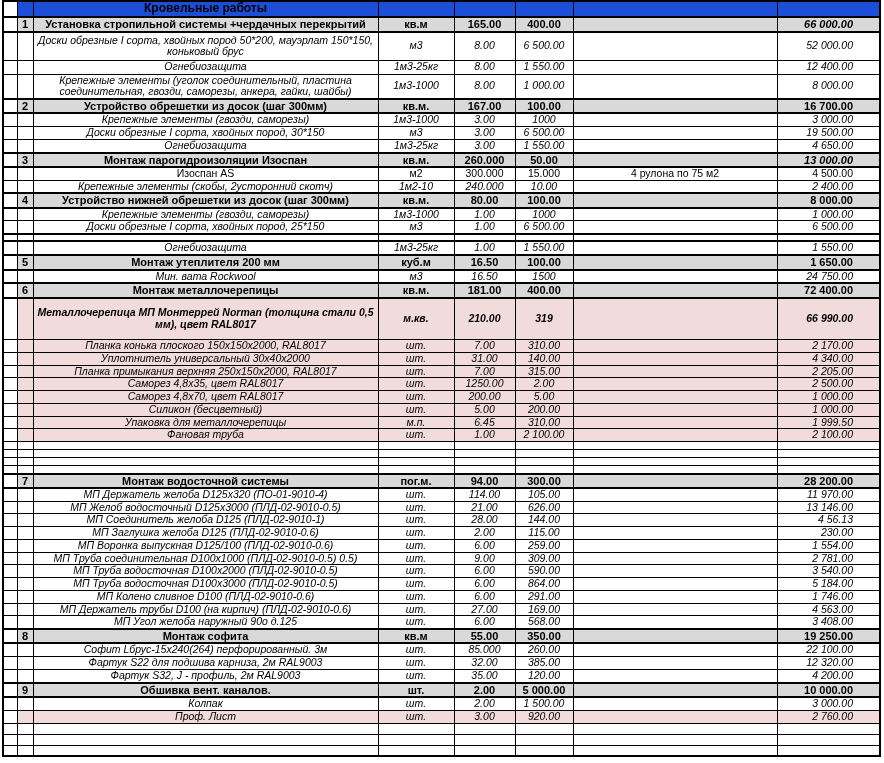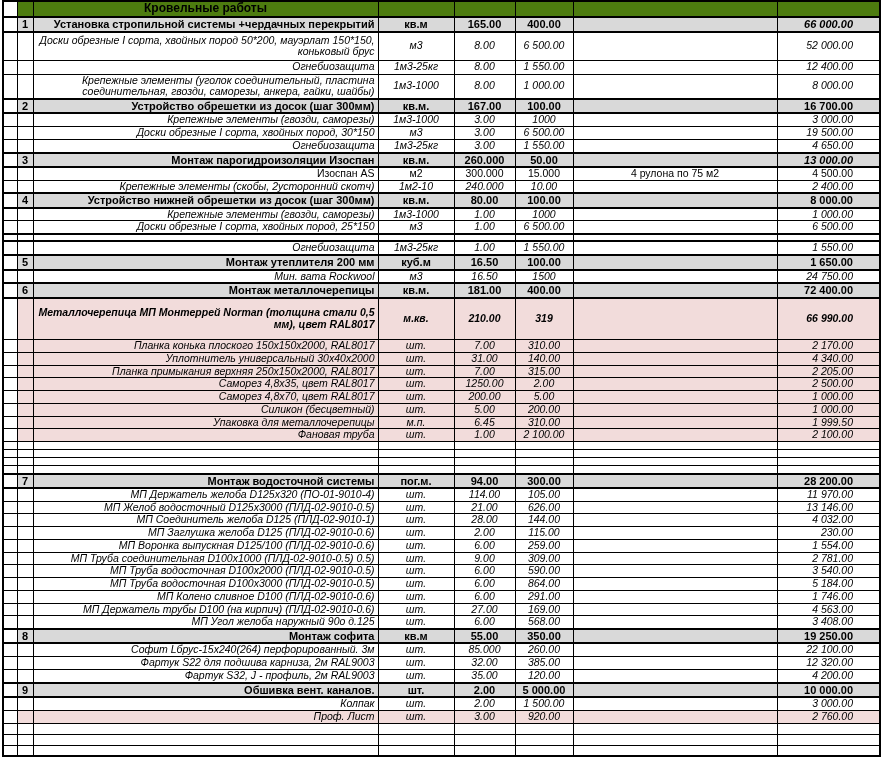--- a/index.html
+++ b/index.html
@@ -25,29 +25,29 @@
     border: 1px solid #000;
     padding: 0 3px;
     font-size: 11px;
     line-height: 1.12;
     vertical-align: middle;
     overflow: hidden;
     color: #000;
   }
   
   td.c-n { text-align: center; font-weight: bold; padding: 0; }
-  td.c-d { text-align: right; }
+  td.c-d { text-align: center; }
   td.c-u { text-align: center; }
   td.c-q { text-align: center; }
   td.c-p { text-align: center; }
   td.c-note { text-align: center; }
   td.c-s { text-align: right; padding-right: 26px; }
 
   
-  .r-title td { background: #4d7c0f; border-bottom: 2px solid #000; }
+  .r-title td { background: #1d4ed8; border-bottom: 2px solid #000; }
   .r-title td.c-d { font-weight: bold; font-size: 12px; text-align: center; }
 
   .r-section td {
     background: #d9d9d9;
     font-weight: bold;
     border-top: 2px solid #000;
     border-bottom: 2px solid #000;
   }
 
   .r-item td, .r-pink td { font-style: italic; font-size: 10.5px; }
@@ -440,21 +440,21 @@
           <td class="c-s">13 146.00</td>
         </tr>
         <tr class="r-item" style="height: 11px;">
           <td class="c-a"></td>
           <td class="c-n"></td>
           <td class="c-d">МП Соединитель желоба D125 (ПЛД-02-9010-1)</td>
           <td class="c-u">шт.</td>
           <td class="c-q">28.00</td>
           <td class="c-p">144.00</td>
           <td class="c-note"></td>
-          <td class="c-s">4 032.00</td>
+          <td class="c-s">4 56.13</td>
         </tr>
         <tr class="r-item" style="height: 11px;">
           <td class="c-a"></td>
           <td class="c-n"></td>
           <td class="c-d">МП Заглушка желоба D125 (ПЛД-02-9010-0.6)</td>
           <td class="c-u">шт.</td>
           <td class="c-q">2.00</td>
           <td class="c-p">115.00</td>
           <td class="c-note"></td>
           <td class="c-s">230.00</td>

